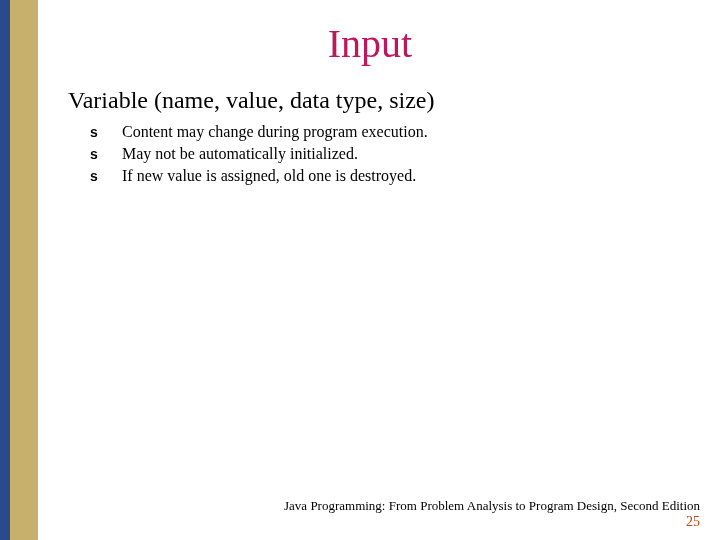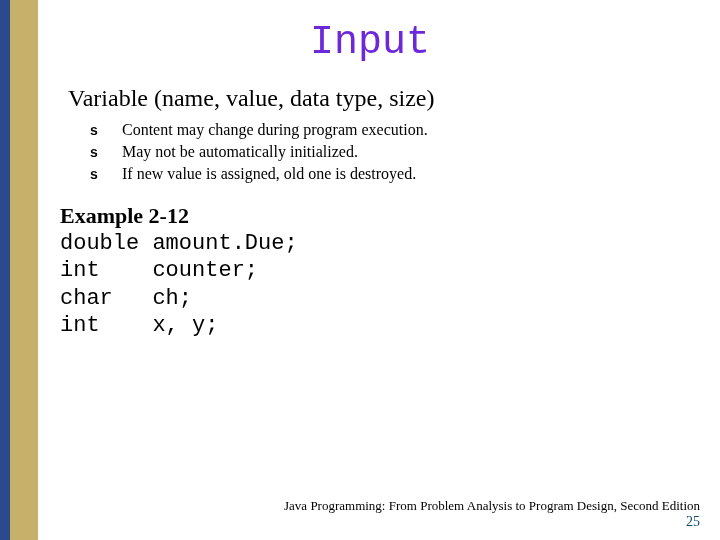--- a/index.html
+++ b/index.html
@@ -32,24 +32,23 @@
   .content {
     position: absolute;
     left: 60px;
     right: 40px;
     top: 20px;
     bottom: 40px;
   }
   .title {
     text-align: center;
     font-size: 40px;
-    color: #6d28d9;
+    color: #be185d;
     margin: 0 0 20px 0;
     font-weight: normal;
-    font-family: Liberation Mono, monospace;
   }
   .subheading {
     font-size: 24px;
     margin: 0 0 8px 8px;
   }
   .bullets {
     list-style: none;
     padding: 0 0 0 30px;
     margin: 0 0 18px 0;
   }
@@ -89,46 +88,39 @@
     right: 20px;
     bottom: 10px;
     display: flex;
     justify-content: space-between;
     align-items: flex-end;
     font-size: 13px;
     flex-direction: column;
   }
   .page-num {
     font-size: 14px;
-    color: #0c4a6e;
+    color: #c2410c;
   }
 </style>
 </head>
 <body>
 
 <div class="side-stripe">
   <div class="stripe-blue"></div>
   <div class="stripe-gold"></div>
 </div>
 
 <div class="content">
   <h1 class="title">Input</h1>
   <div class="subheading">Variable (name, value, data type, size)</div>
 
   <ul class="bullets">
     <li>Content may change during program execution.</li>
     <li>May not be automatically initialized.</li>
     <li>If new value is assigned, old one is destroyed.</li>
   </ul>
 
-  <div class="example-block">
-    <div class="ex-title">Example 2-12</div>
-    <div class="mono">double amount.Due;</div>
-    <div class="mono">int    counter;</div>
-    <div class="mono">char   ch;</div>
-    <div class="mono">int    x, y;</div>
-  </div>
 </div>
 
 <div class="footer">
   <span>Java Programming: From Problem Analysis to Program Design, Second Edition</span>
   <span class="page-num">25</span>
 </div>
 
 </body></html>

